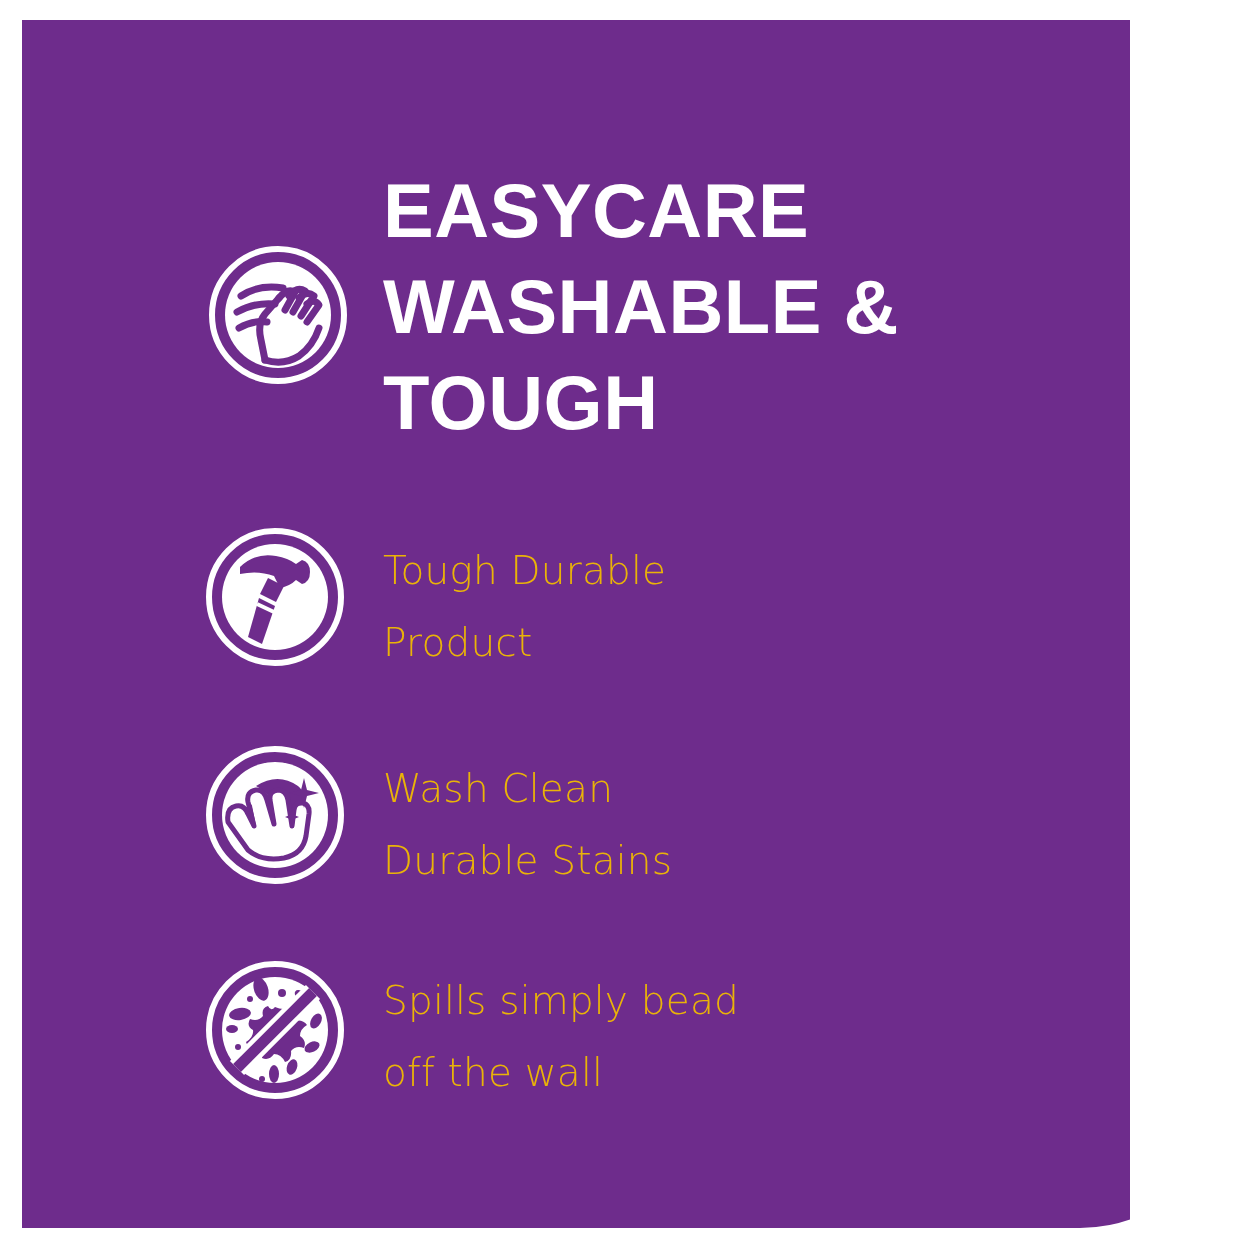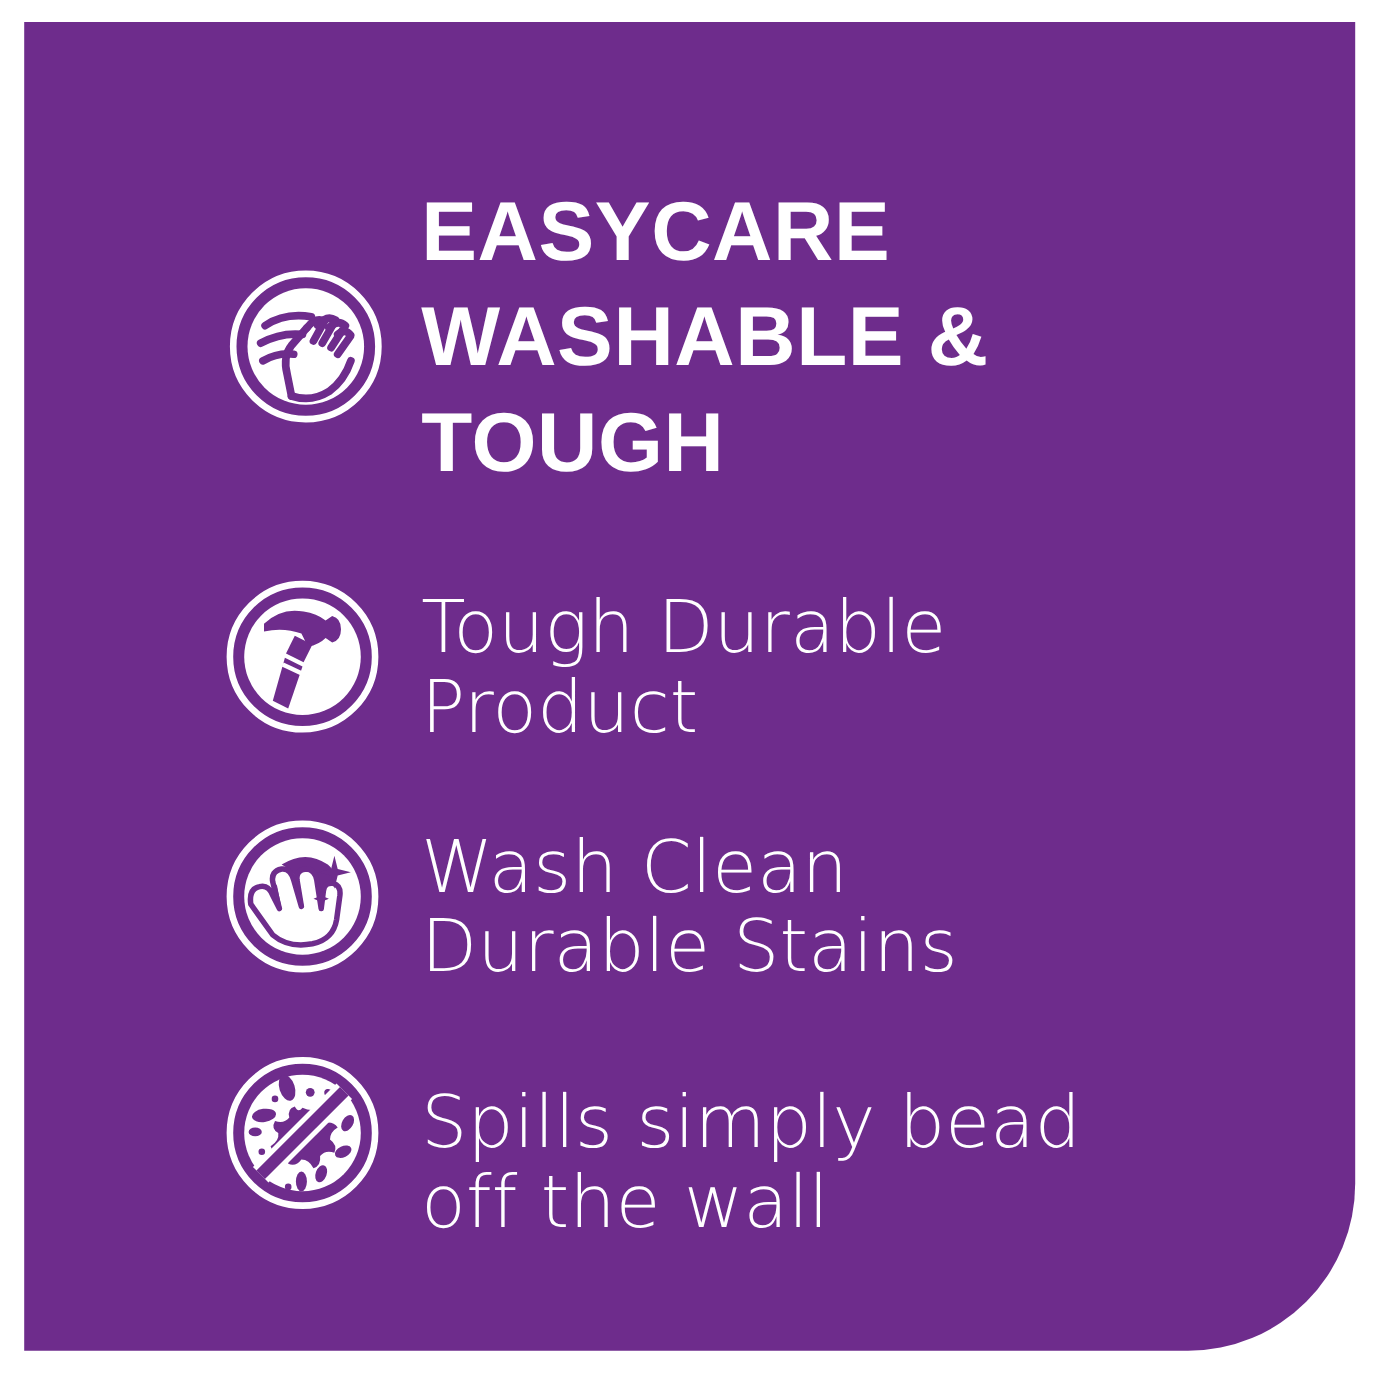--- a/index.html
+++ b/index.html
@@ -3,21 +3,21 @@
 <meta charset="utf-8">
 <title>EasyCare Washable &amp; Tough</title>
 <style>
   html, body {
     margin: 0;
     padding: 0;
     background: #ffffff;
   }
   #stage {
     position: relative;
-    width: 1250px;
+    width: 1130px;
     height: 1250px;
     background: #ffffff;
     overflow: hidden;
     font-family: "DejaVu Sans", "Liberation Sans", sans-serif;
   }
   
   .panel {
     position: absolute;
     left: 22px;
     top: 20px;
@@ -49,31 +49,31 @@
     font-family: "Liberation Sans", "DejaVu Sans", sans-serif;
     font-weight: 700;
     font-size: 76px;
     line-height: 96px;
     letter-spacing: 0.5px;
     white-space: pre-line;
   }
   .body-text {
     position: absolute;
     left: 361px;
-    color: #ffffff;
+    color: #eab308;
     font-family: "DejaVu Sans", "Liberation Sans", sans-serif;
     font-weight: 300;
-    font-size: 66px;
+    font-size: 39px;
     line-height: 72px;
     letter-spacing: 0.2px;
     white-space: pre-line;
   }
   .f1 { top: 515px; }
   .f2 { top: 733px; }
-  .f3 { top: 945px; margin-top: 20px; }
+  .f3 { top: 945px; }
 
   .i0 { left: 185px; top: 224px; }
   .i1 { left: 182px; top: 506px; }
   .i2 { left: 182px; top: 724px; }
   .i3 { left: 182px; top: 939px; }
 </style>
 </head>
 <body>
 
 <div id="stage">

